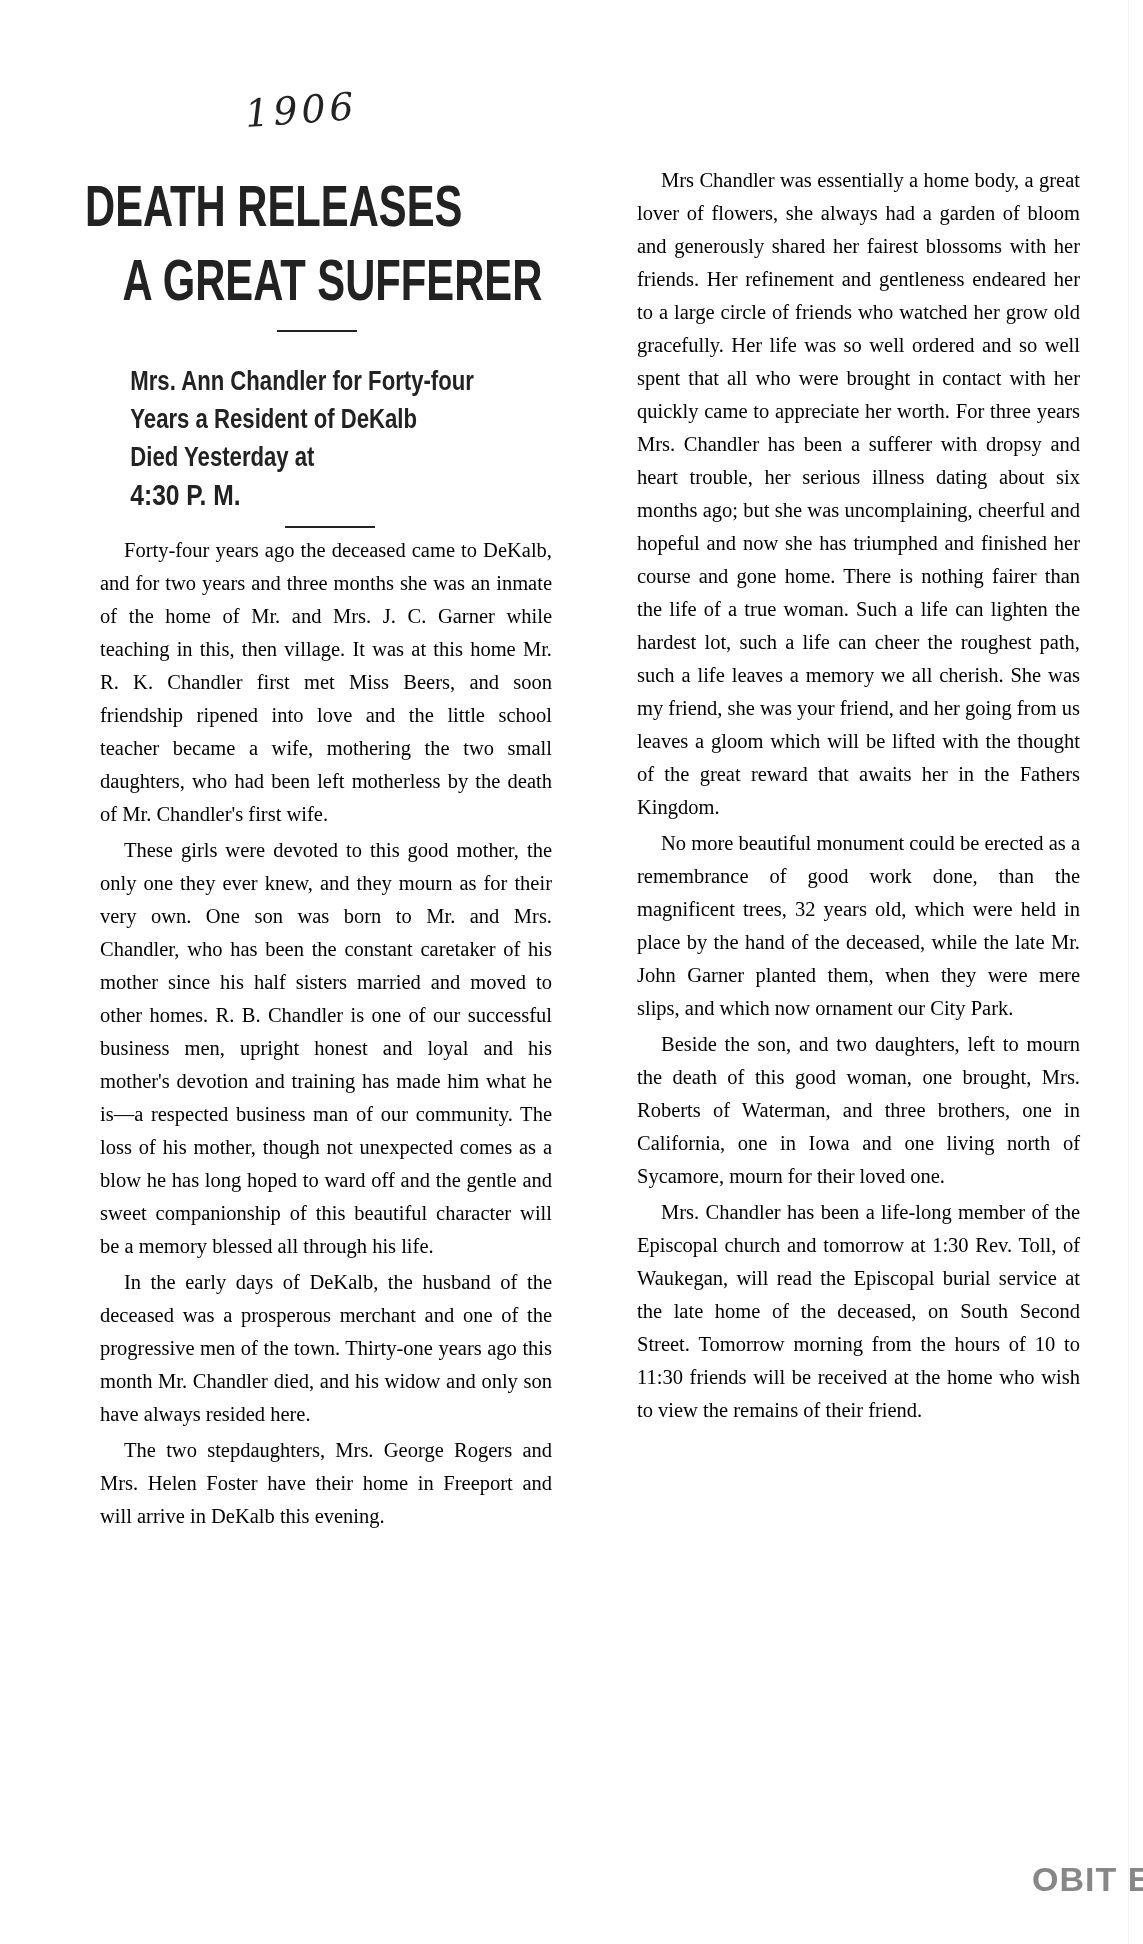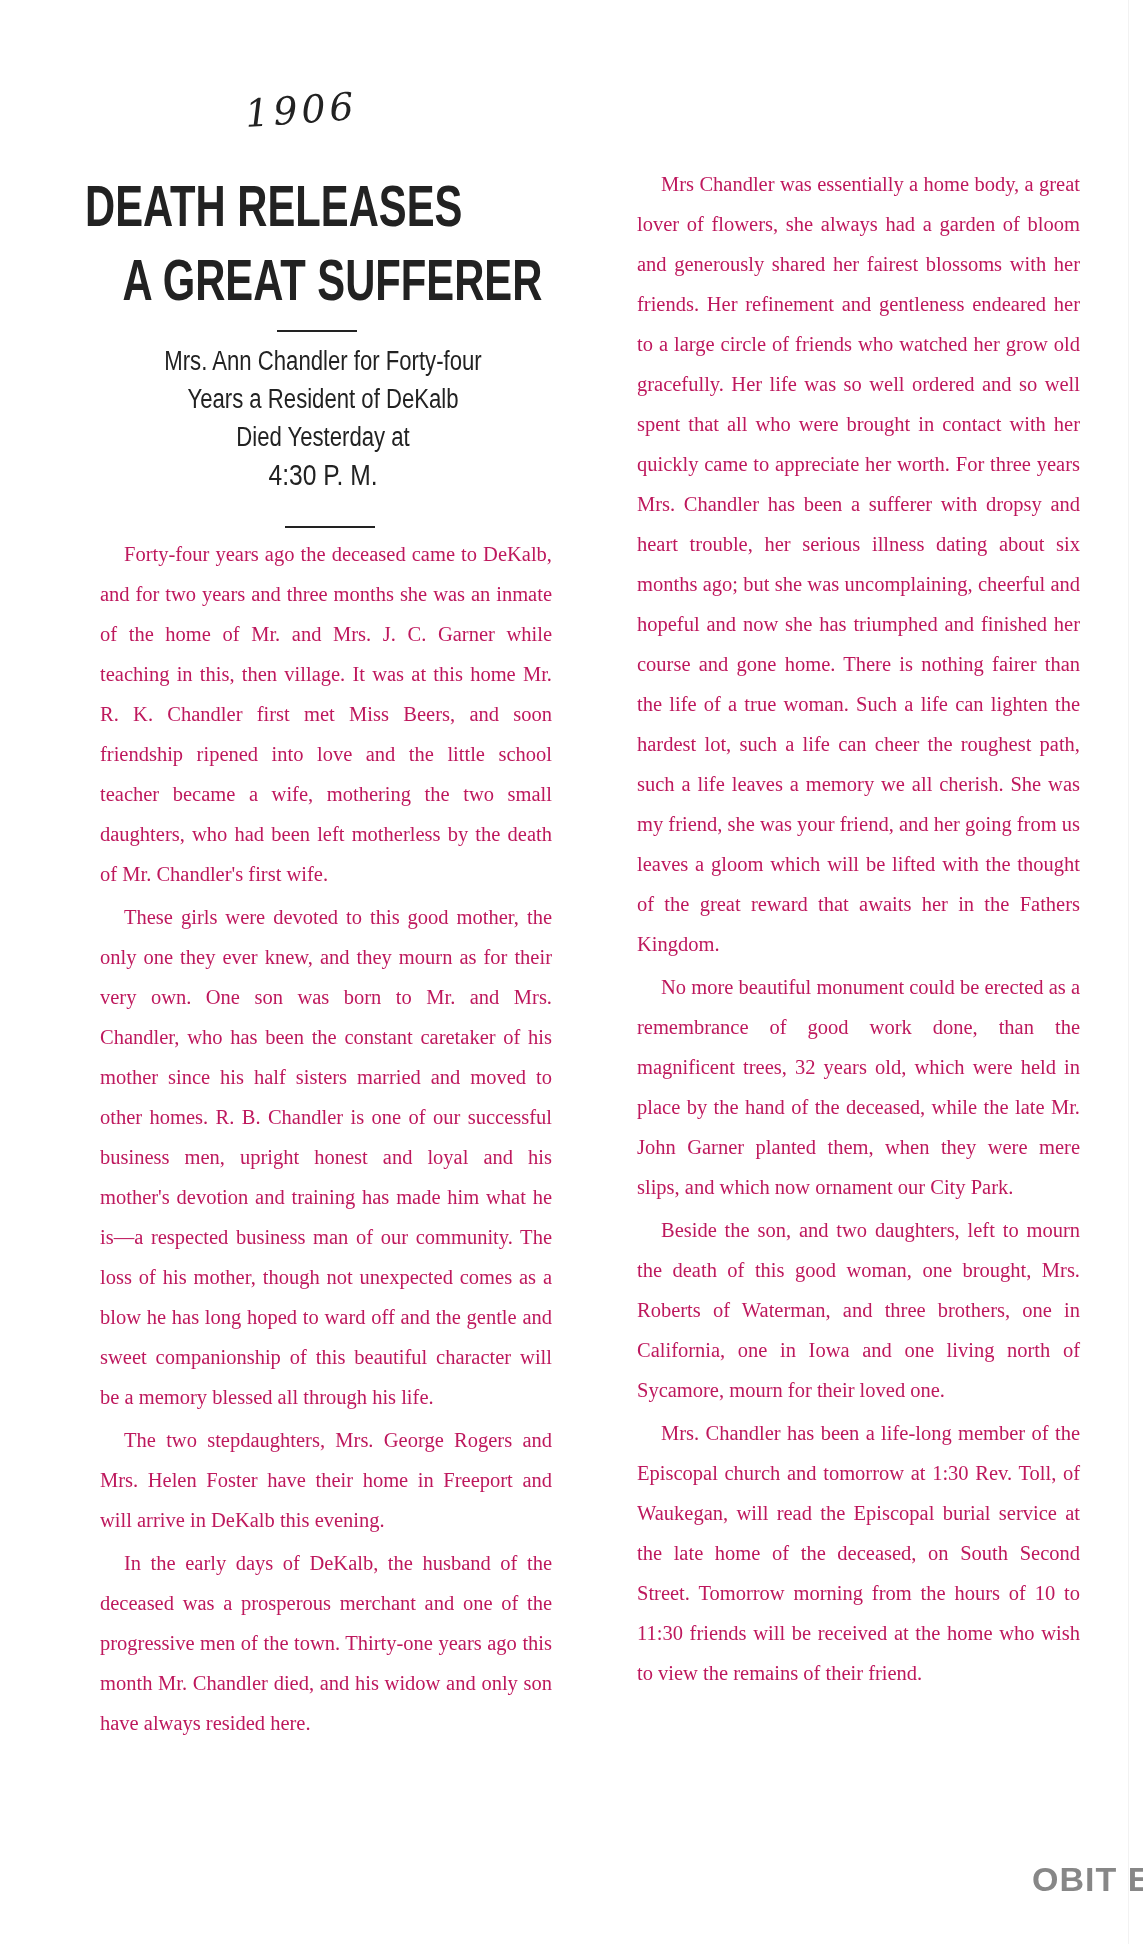--- a/index.html
+++ b/index.html
@@ -11,28 +11,28 @@
   }
   .headline {
     position: absolute; left: 85px; width: 400px; top: 162px;
     font-family: "Liberation Sans", sans-serif; font-weight: bold;
     text-align: center; color: #222; transform: scaleX(0.72); transform-origin: left top;
   }
   .headline .line1 { position: absolute; left: 0; top: 10px; width: 560px; font-size: 58px; white-space: nowrap; text-align: left; }
   .headline .line2 { position: absolute; left: 52px; top: 84px; width: 560px; font-size: 58px; white-space: nowrap; text-align: left; }
   .rule { position: absolute; height: 2px; background: #222; }
   .subhead {
-    position: absolute; left: 88px; top: 342px; width: 470px;
-    font-family: "Liberation Sans", sans-serif; font-weight: normal; font-size: 27px;
-    line-height: 38px; text-align: center; color: #222;
+    position: absolute; left: 88px; top: 362px; width: 470px;
+    font-family: "Liberation Sans", sans-serif; font-weight: bold; font-size: 27px;
+    line-height: 38px; text-align: left; color: #222;
   }
   .subhead span { display: block; transform: scaleX(0.82); }
   .col {
     position: absolute; font-family: "Liberation Serif", "DejaVu Serif", serif;
-    font-size: 20.5px; line-height: 40px; color: #be185d; text-align: justify;
+    font-size: 20.5px; line-height: 33px; color: #000000; text-align: justify;
   }
   .col.left { left: 100px; top: 534px; width: 452px; }
   .col.right { left: 637px; top: 164px; width: 443px; }
   .col p { margin: 0 0 3px 0; text-indent: 24px; }
   .stamp {
     position: absolute; left: 1032px; top: 1860px;
     font-family: "Liberation Sans", sans-serif; font-weight: bold; font-size: 34px;
     color: #6a6a6a; opacity: 0.8; letter-spacing: 1px; white-space: nowrap;
   }
   .margin-line { position: absolute; left: 1128px; top: 0; width: 1px; height: 1944px; background: #f2f2f2; }
@@ -56,22 +56,22 @@
   <span>Years a Resident of DeKalb</span>
   <span>Died Yesterday at</span>
   <span style="font-size:30px;">4:30 P. M.</span>
 </div>
 
 <div class="rule" style="left:285px; top:526px; width:90px;"></div>
 
 <div class="col left">
   <p>Forty-four years ago the deceased came to DeKalb, and for two years and three months she was an inmate of the home of Mr. and Mrs. J. C. Garner while teaching in this, then village. It was at this home Mr. R. K. Chandler first met Miss Beers, and soon friendship ripened into love and the little school teacher became a wife, mothering the two small daughters, who had been left motherless by the death of Mr. Chandler's first wife.</p>
   <p>These girls were devoted to this good mother, the only one they ever knew, and they mourn as for their very own. One son was born to Mr. and Mrs. Chandler, who has been the constant caretaker of his mother since his half sisters married and moved to other homes. R. B. Chandler is one of our successful business men, upright honest and loyal and his mother's devotion and training has made him what he is—a respected business man of our community. The loss of his mother, though not unexpected comes as a blow he has long hoped to ward off and the gentle and sweet companionship of this beautiful character will be a memory blessed all through his life.</p>
+  <p>In the early days of DeKalb, the husband of the deceased was a prosperous merchant and one of the progressive men of the town. Thirty-one years ago this month Mr. Chandler died, and his widow and only son have always resided here.</p>
   <p>The two stepdaughters, Mrs. George Rogers and Mrs. Helen Foster have their home in Freeport and will arrive in DeKalb this evening.</p>
-  <p>In the early days of DeKalb, the husband of the deceased was a prosperous merchant and one of the progressive men of the town. Thirty-one years ago this month Mr. Chandler died, and his widow and only son have always resided here.</p>
 </div>
 
 <div class="col right">
   <p>Mrs Chandler was essentially a home body, a great lover of flowers, she always had a garden of bloom and generously shared her fairest blossoms with her friends. Her refinement and gentleness endeared her to a large circle of friends who watched her grow old gracefully. Her life was so well ordered and so well spent that all who were brought in contact with her quickly came to appreciate her worth. For three years Mrs. Chandler has been a sufferer with dropsy and heart trouble, her serious illness dating about six months ago; but she was uncomplaining, cheerful and hopeful and now she has triumphed and finished her course and gone home. There is nothing fairer than the life of a true woman. Such a life can lighten the hardest lot, such a life can cheer the roughest path, such a life leaves a memory we all cherish. She was my friend, she was your friend, and her going from us leaves a gloom which will be lifted with the thought of the great reward that awaits her in the Fathers Kingdom.</p>
   <p>No more beautiful monument could be erected as a remembrance of good work done, than the magnificent trees, 32 years old, which were held in place by the hand of the deceased, while the late Mr. John Garner planted them, when they were mere slips, and which now ornament our City Park.</p>
   <p>Beside the son, and two daughters, left to mourn the death of this good woman, one brought, Mrs. Roberts of Waterman, and three brothers, one in California, one in Iowa and one living north of Sycamore, mourn for their loved one.</p>
   <p>Mrs. Chandler has been a life-long member of the Episcopal church and tomorrow at 1:30 Rev. Toll, of Waukegan, will read the Episcopal burial service at the late home of the deceased, on South Second Street. Tomorrow morning from the hours of 10 to 11:30 friends will be received at the home who wish to view the remains of their friend.</p>
 </div>
 
 <div class="stamp">OBIT E</div>

